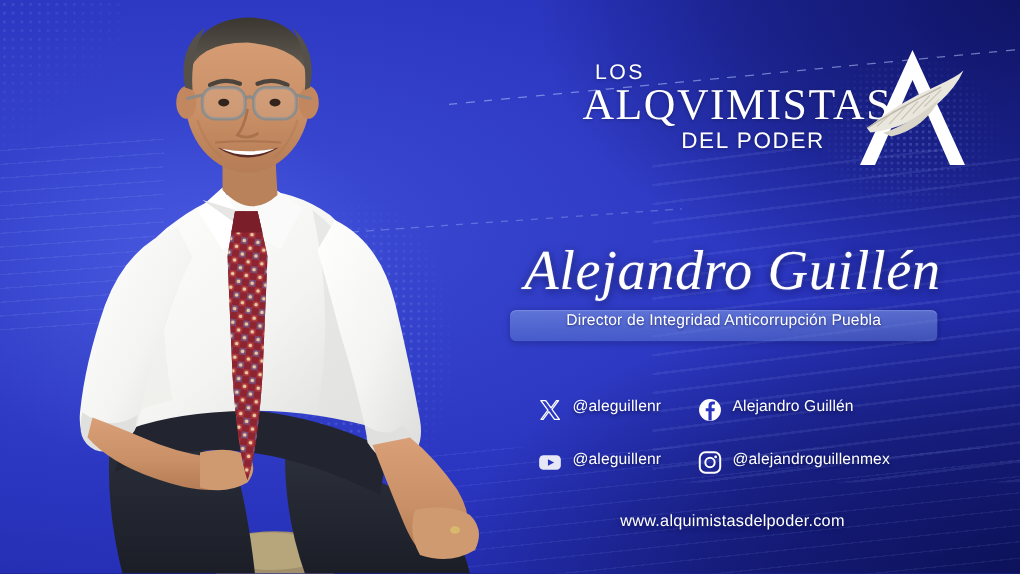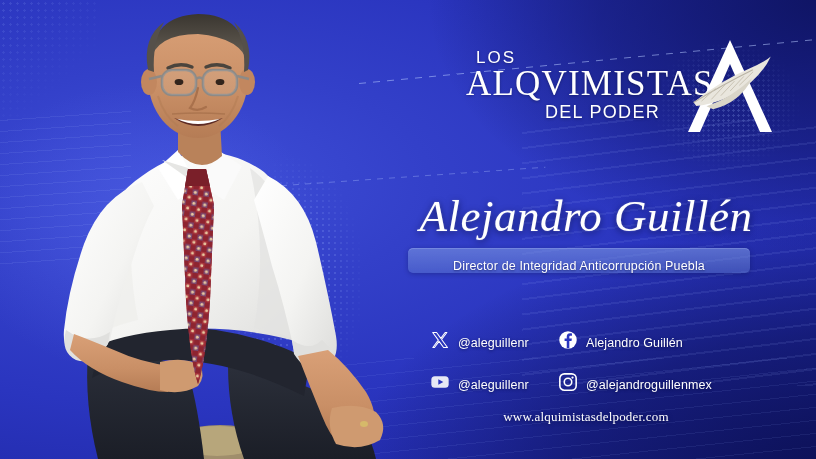--- a/index.html
+++ b/index.html
@@ -191,21 +191,21 @@
   }
 
   
   .role-pill{
     position:absolute; left:408px; top:248px;
     width:342px; height:25px;
     border-radius:5px;
     background:linear-gradient(180deg, rgba(121,147,224,.62), rgba(96,123,208,.48));
     border-top:1px solid rgba(190,208,255,.38);
     box-shadow:0 1px 5px rgba(8,12,60,.30);
-    display:flex; align-items:flex-end; justify-content:center;
+    display:flex; align-items:flex-start; justify-content:center;
   }
   .role-pill span{
     font-size:12.5px; color:#ffffff; letter-spacing:.15px;
     text-shadow:0 1px 2px rgba(10,14,70,.55);
   }
 
   
   .tagline{
     position:absolute; left:396px; top:290px; width:380px;
     text-align:center; font-size:12.5px; color:#f0f3ff;
@@ -215,35 +215,34 @@
 
   
   .socials{
     position:absolute; left:430px; top:318px;
     width:320px;
     display:grid;
     grid-template-columns:128px 192px;
     grid-auto-rows:32px;
     row-gap:10px;
   }
-  .srow{ display:flex; align-items:flex-end; gap:8px; }
+  .srow{ display:flex; align-items:flex-start; gap:8px; }
   .sicon{ width:20px; height:20px; flex:0 0 20px; display:block; }
   .slabel{
     font-size:12.5px; color:#ffffff; letter-spacing:.1px;
     text-shadow:0 1px 3px rgba(8,12,60,.65);
     white-space:nowrap;
   }
 
   
   .website{
     position:absolute; left:396px; top:409px; width:380px;
     text-align:center; font-size:13px; color:#ffffff;
     font-weight:400; letter-spacing:.2px;
     text-shadow:0 1px 4px rgba(8,12,60,.7);
-    font-family:Liberation Serif, serif;
   }
 
   
   .portrait{
     position:absolute; left:-8px; bottom:0;
     width:430px; height:459px;
     pointer-events:none;
   }
 </style>
 </head>

